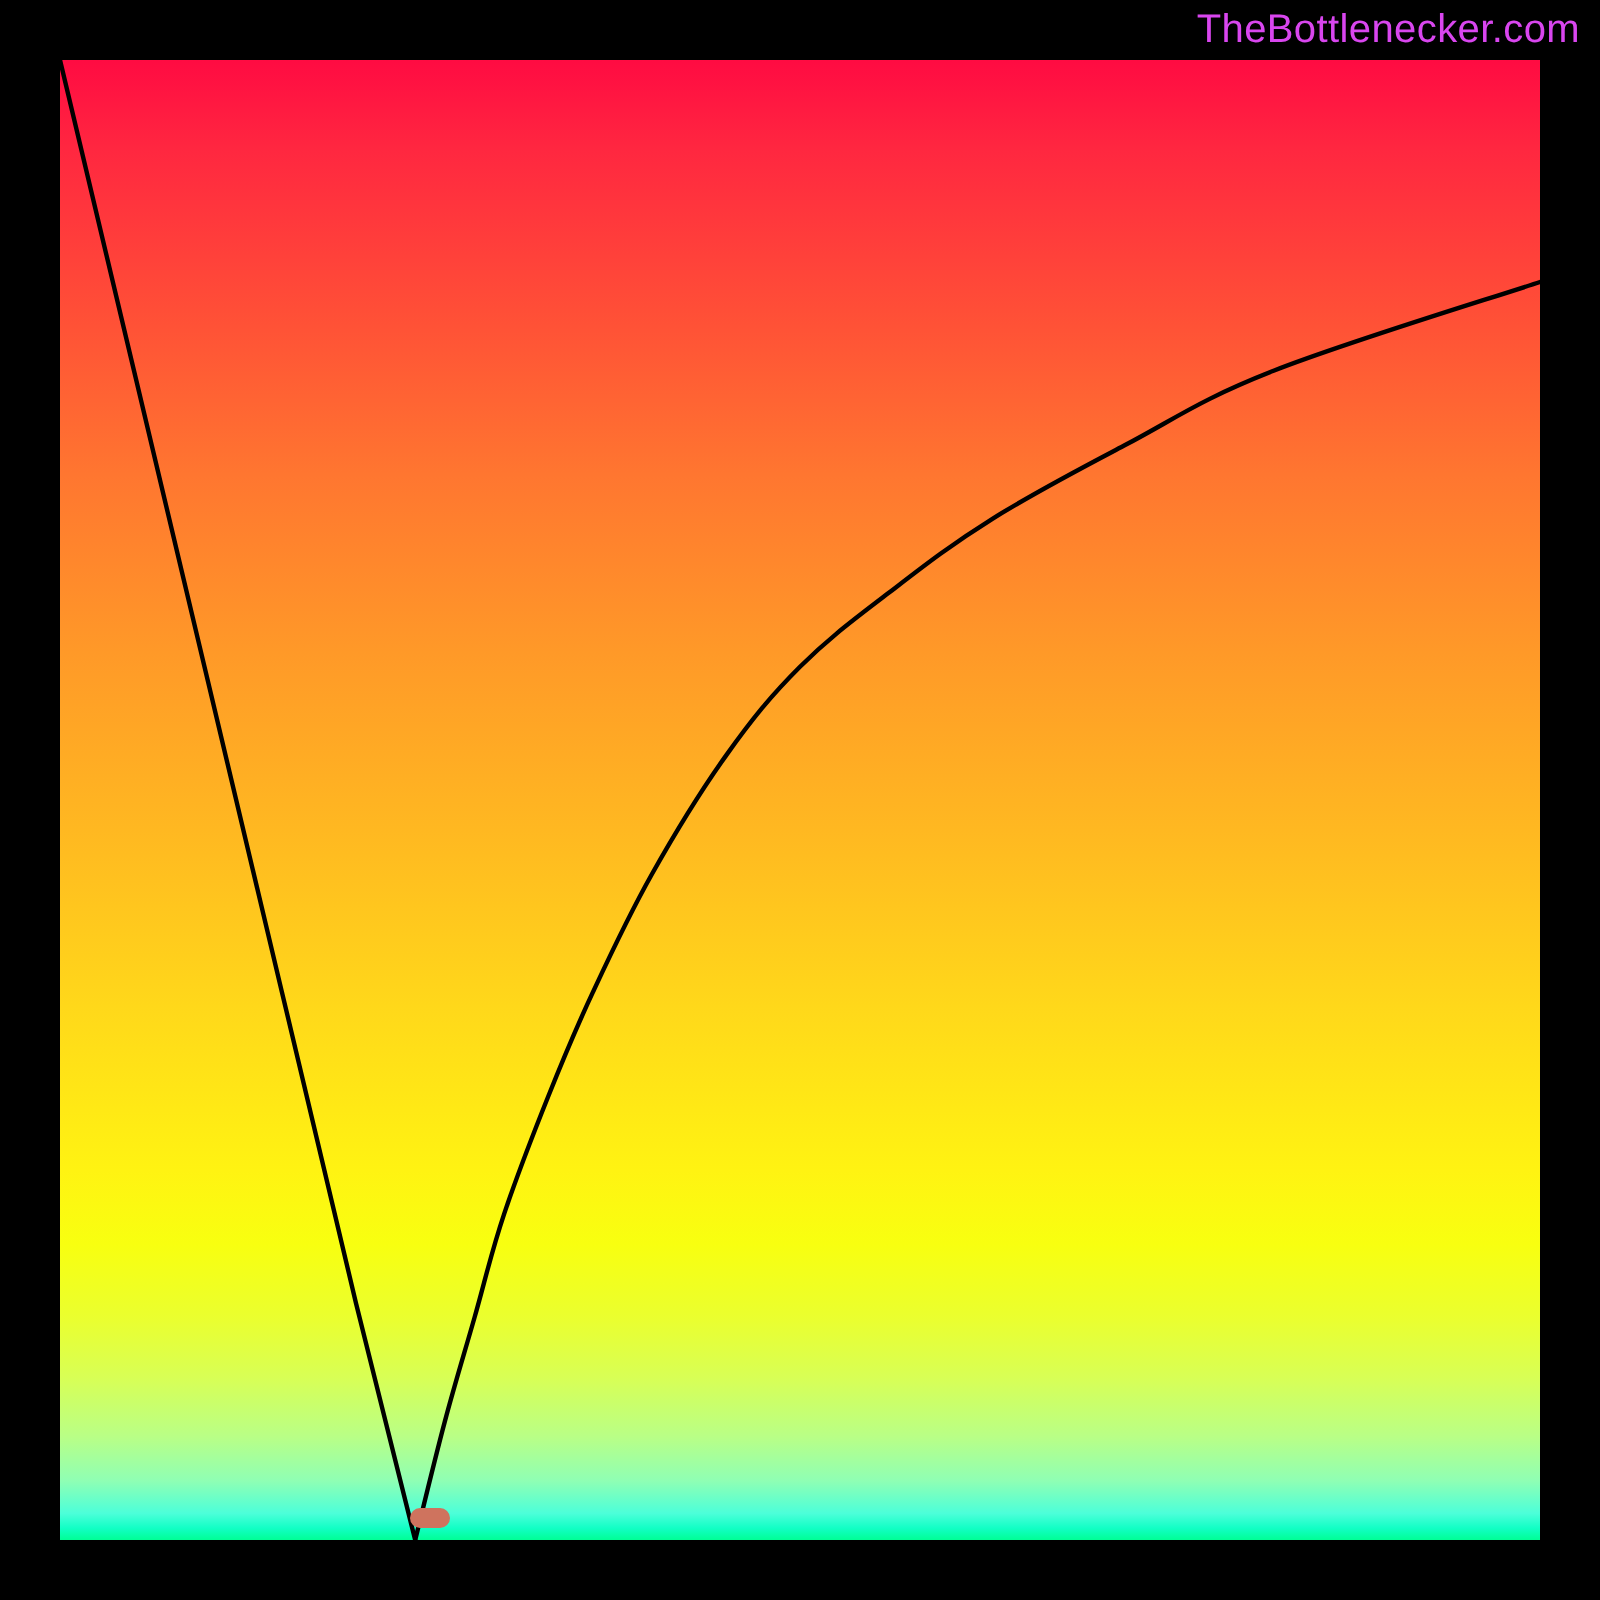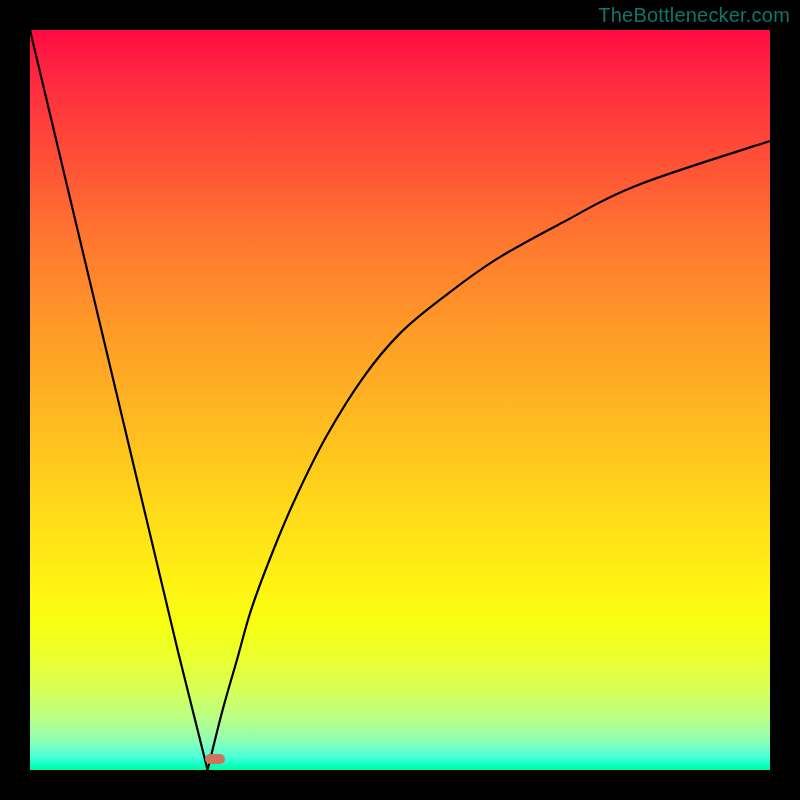--- a/index.html
+++ b/index.html
@@ -44,21 +44,21 @@
       #8fffb4 96%,
       #4cffd9 98.2%,
       #12ffc5 99.2%,
       #00ff95 100%
     );
   }
   .watermark {
     position: absolute;
     top: 4px;
     right: 10px;
-    color: #0f766e;
+    color: #d946ef;
     font-size: 20px;
     font-weight: 500;
     letter-spacing: 0.2px;
     user-select: none;
   }
   svg.curve {
     position: absolute;
     left: 0; top: 0;
     width: 740px; height: 740px;
     overflow: visible;

